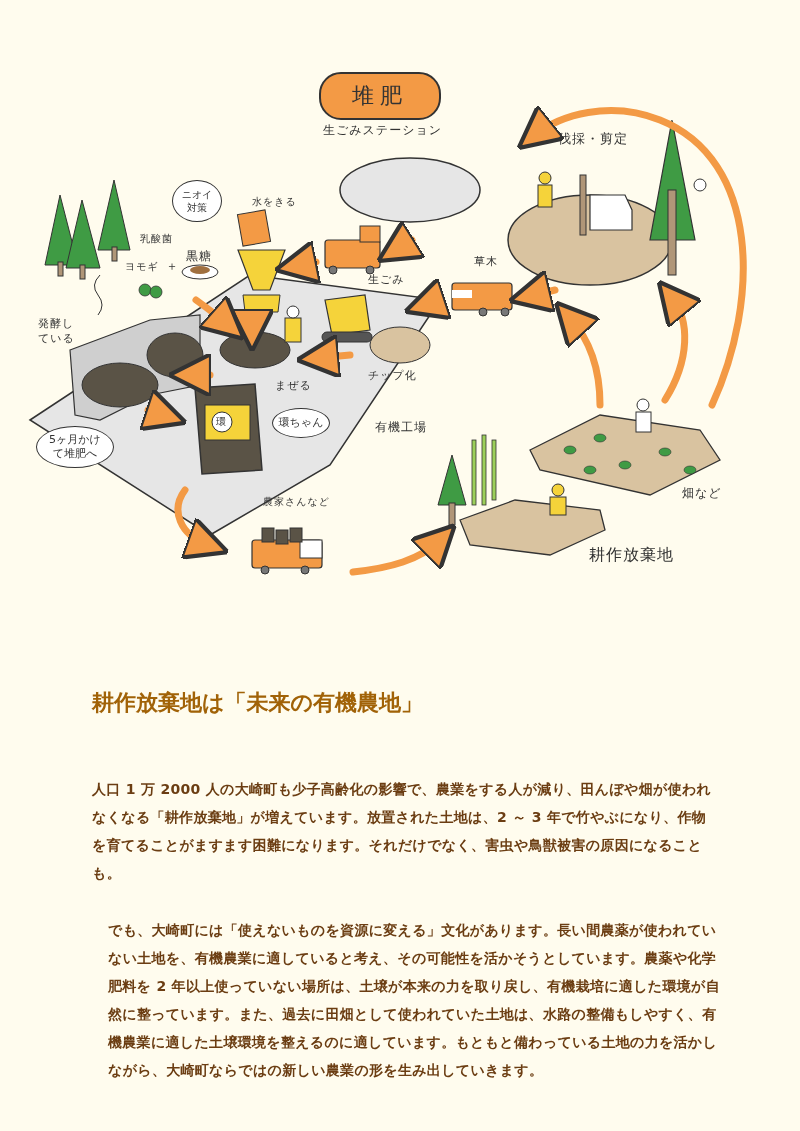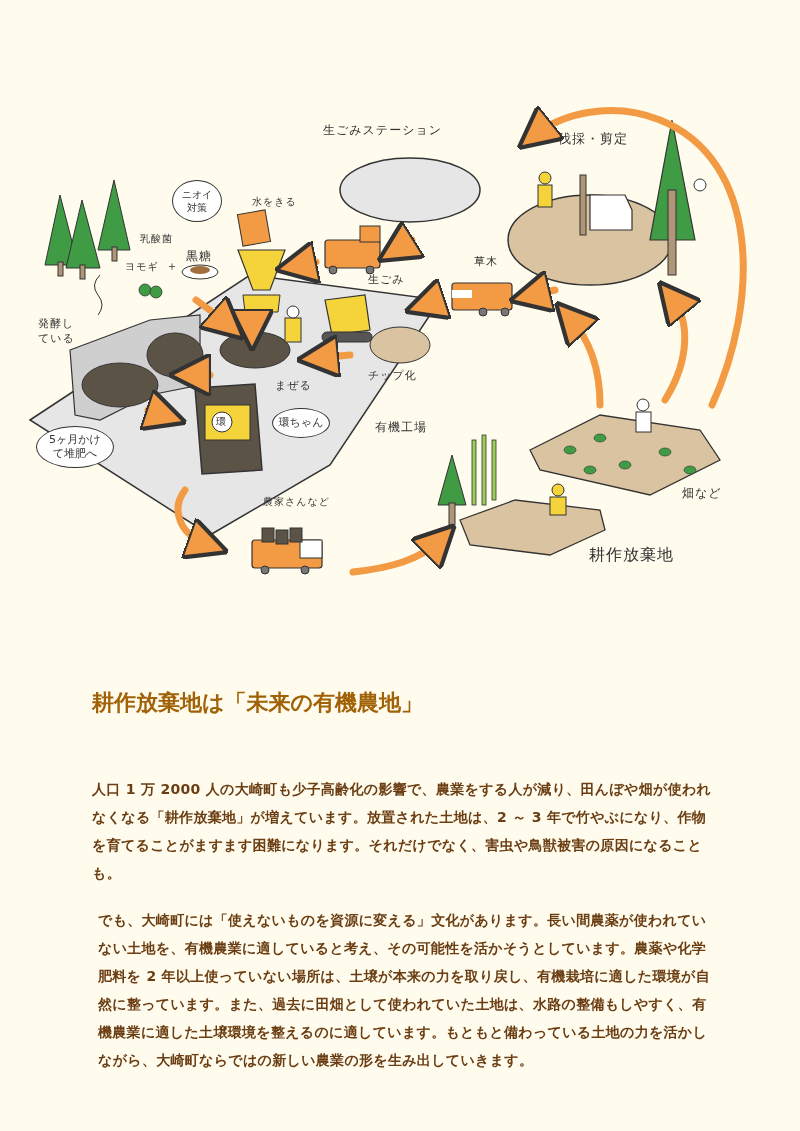--- a/index.html
+++ b/index.html
@@ -151,20 +151,21 @@
       <path d="M350,355 L318,358" marker-end="url(#ah)"></path>
       <path d="M252,318 L252,330" marker-end="url(#ah)"></path>
       <path d="M196,300 C210,310 220,318 228,325" marker-end="url(#ah)"></path>
       <path d="M210,375 L190,375" marker-end="url(#ah)"></path>
       <path d="M148,410 L166,416" marker-end="url(#ah)"></path>
       <path d="M185,490 C170,510 180,535 208,545" marker-end="url(#ah)"></path>
       <path d="M353,572 C390,568 420,560 440,540" marker-end="url(#ah)"></path>
     </g>
   </svg>
 
+  <div class="pill">堆肥</div>
 
   <span class="lbl" style="left:323px;top:122px;">生ごみステーション</span>
   <span class="lbl" style="left:558px;top:130px;font-size:13px;">伐採・剪定</span>
   <span class="lbl" style="left:252px;top:195px;font-size:10px;">水をきる</span>
   <div class="bubble" style="left:172px;top:180px;width:48px;height:40px;font-size:10px;">
     <span style="width:36px;white-space:normal;">ニオイ対策</span>
   </div>
   <span class="lbl" style="left:140px;top:232px;font-size:10px;text-align:center;">乳酸菌</span>
   <span class="lbl" style="left:125px;top:260px;font-size:10px;">ヨモギ</span>
   <span class="lbl" style="left:166px;top:258px;font-size:12px;">＋</span>
@@ -182,13 +183,13 @@
   </div>
   <span class="lbl" style="left:375px;top:419px;font-size:12px;">有機工場</span>
   <span class="lbl" style="left:263px;top:495px;font-size:10px;font-family:Liberation Serif, serif;">農家さんなど</span>
   <span class="lbl" style="left:682px;top:485px;font-size:12px;">畑など</span>
   <span class="lbl" style="left:589px;top:545px;font-size:16px;">耕作放棄地</span>
   <span class="lbl" style="left:216px;top:415px;font-size:10px;color:#333;">環</span>
 </div>
 
 <h1 class="heading" style="margin:0;">耕作放棄地は「未来の有機農地」</h1>
 <p class="para p1" style="margin:0;">人口 1 万 2000 人の大崎町も少子高齢化の影響で、農業をする人が減り、田んぼや畑が使われなくなる「耕作放棄地」が増えています。放置された土地は、2 ～ 3 年で竹やぶになり、作物を育てることがますます困難になります。それだけでなく、害虫や鳥獣被害の原因になることも。</p>
-<p class="para p2" style="margin:6px;">でも、大崎町には「使えないものを資源に変える」文化があります。長い間農薬が使われていない土地を、有機農業に適していると考え、その可能性を活かそうとしています。農薬や化学肥料を 2 年以上使っていない場所は、土壌が本来の力を取り戻し、有機栽培に適した環境が自然に整っています。また、過去に田畑として使われていた土地は、水路の整備もしやすく、有機農業に適した土壌環境を整えるのに適しています。もともと備わっている土地の力を活かしながら、大崎町ならではの新しい農業の形を生み出していきます。</p>
+<p class="para p2" style="margin:16px;">でも、大崎町には「使えないものを資源に変える」文化があります。長い間農薬が使われていない土地を、有機農業に適していると考え、その可能性を活かそうとしています。農薬や化学肥料を 2 年以上使っていない場所は、土壌が本来の力を取り戻し、有機栽培に適した環境が自然に整っています。また、過去に田畑として使われていた土地は、水路の整備もしやすく、有機農業に適した土壌環境を整えるのに適しています。もともと備わっている土地の力を活かしながら、大崎町ならではの新しい農業の形を生み出していきます。</p>
 
 </body></html>

